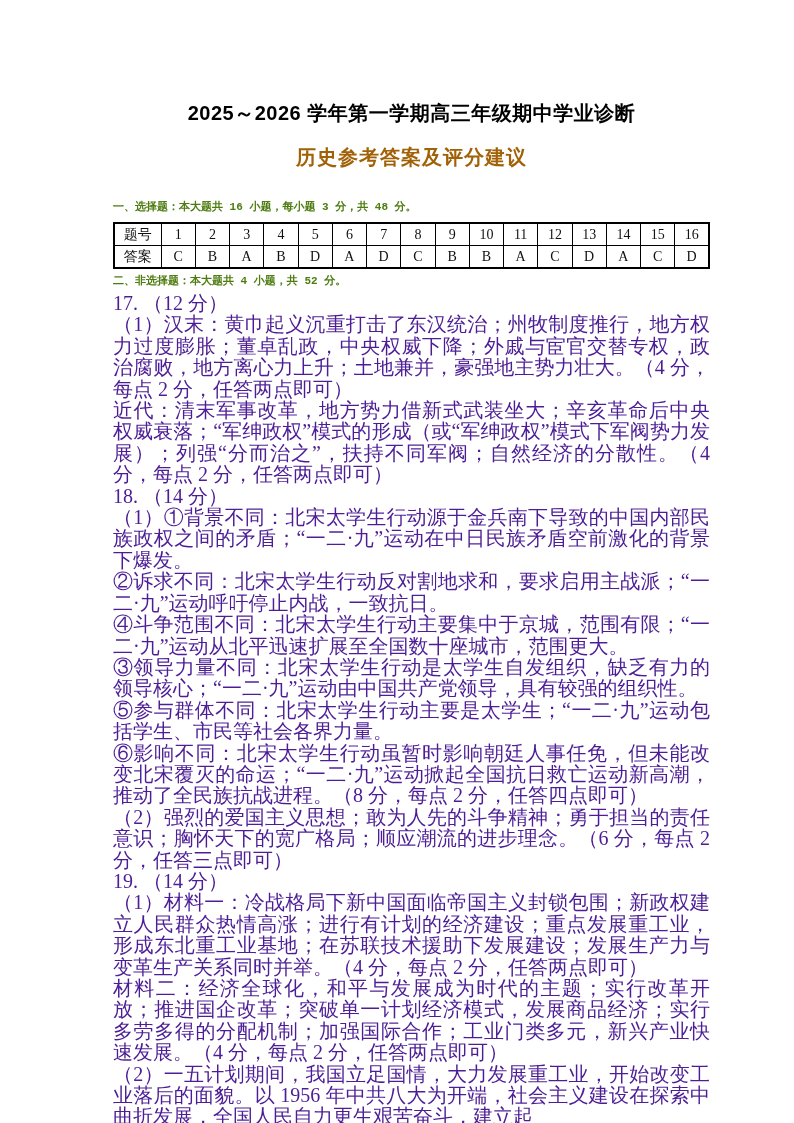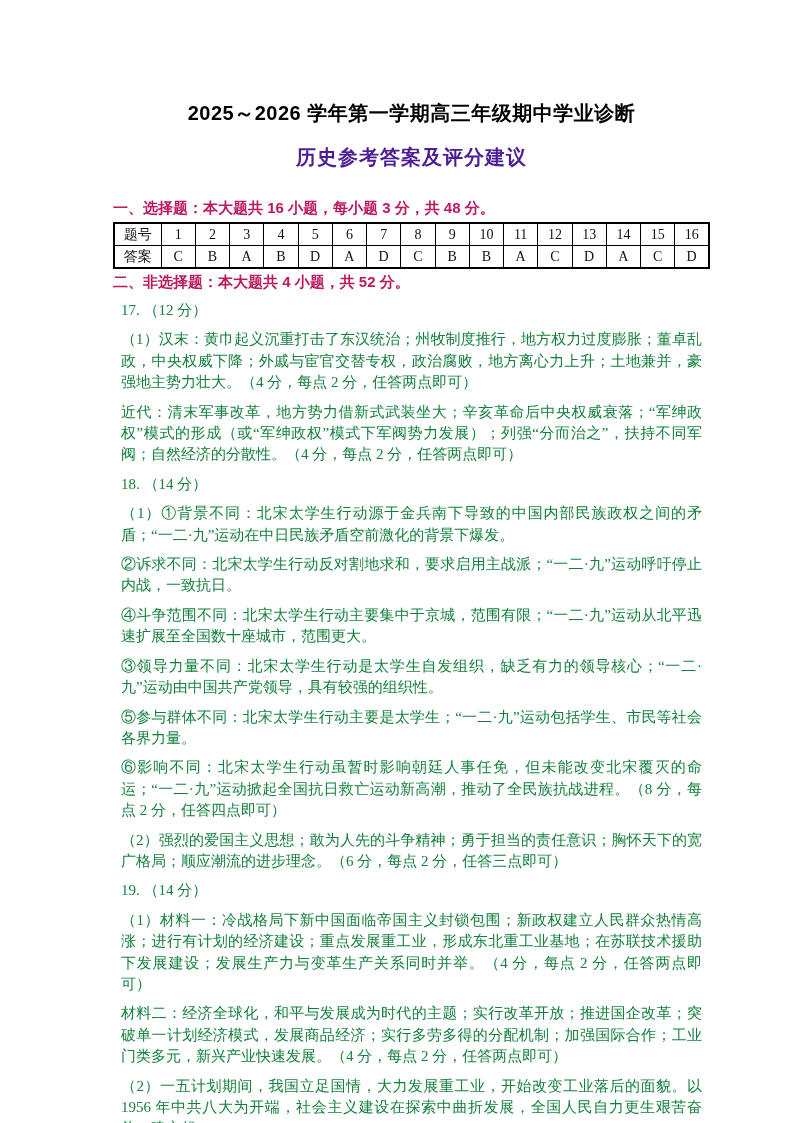--- a/index.html
+++ b/index.html
@@ -29,28 +29,28 @@
     color: #000000;
   }
   .doc-subtitle {
     margin: 0 0 27px 0;
     font-family: Liberation Serif, serif;
     font-size: 20px;
     font-weight: bold;
     text-align: center;
     line-height: 1.3;
     letter-spacing: 1px;
-    color: #4c1d95;
+    color: #a16207;
   }
   .section-heading {
-    font-family: Liberation Sans, sans-serif;
-    font-size: 15px;
+    font-family: Liberation Mono, monospace;
+    font-size: 11px;
     font-weight: bold;
     line-height: 21px;
-    color: #be185d;
+    color: #4d7c0f;
   }
   .section-heading.s1 { margin: 0 0 4px 0; }
   .section-heading.s2 { margin: 2px 0 1px 0; }
   table.answer-table {
     width: 100%;
     table-layout: fixed;
     border-collapse: collapse;
     border: 2px solid #000000;
     margin: 0 0 2px 0;
   }
@@ -64,25 +64,25 @@
     padding: 0;
     overflow: hidden;
     white-space: nowrap;
   }
   table.answer-table td.row-label {
     font-size: 14px;
     margin-left: 12px;
   }
   col.label-col { width: 47px; }
   .para {
-    margin: 8px;
-    font-size: 15px;
+    margin: 0;
+    font-size: 20px;
     line-height: 21.4px;
     text-align: justify;
-    color: #15803d;
+    color: #4c1d95;
   }
 </style>
 </head>
 <body>
 
 <div class="page">
 
   <h1 class="doc-title">2025～2026 学年第一学期高三年级期中学业诊断</h1>
   <h2 class="doc-subtitle">历史参考答案及评分建议</h2>
 

